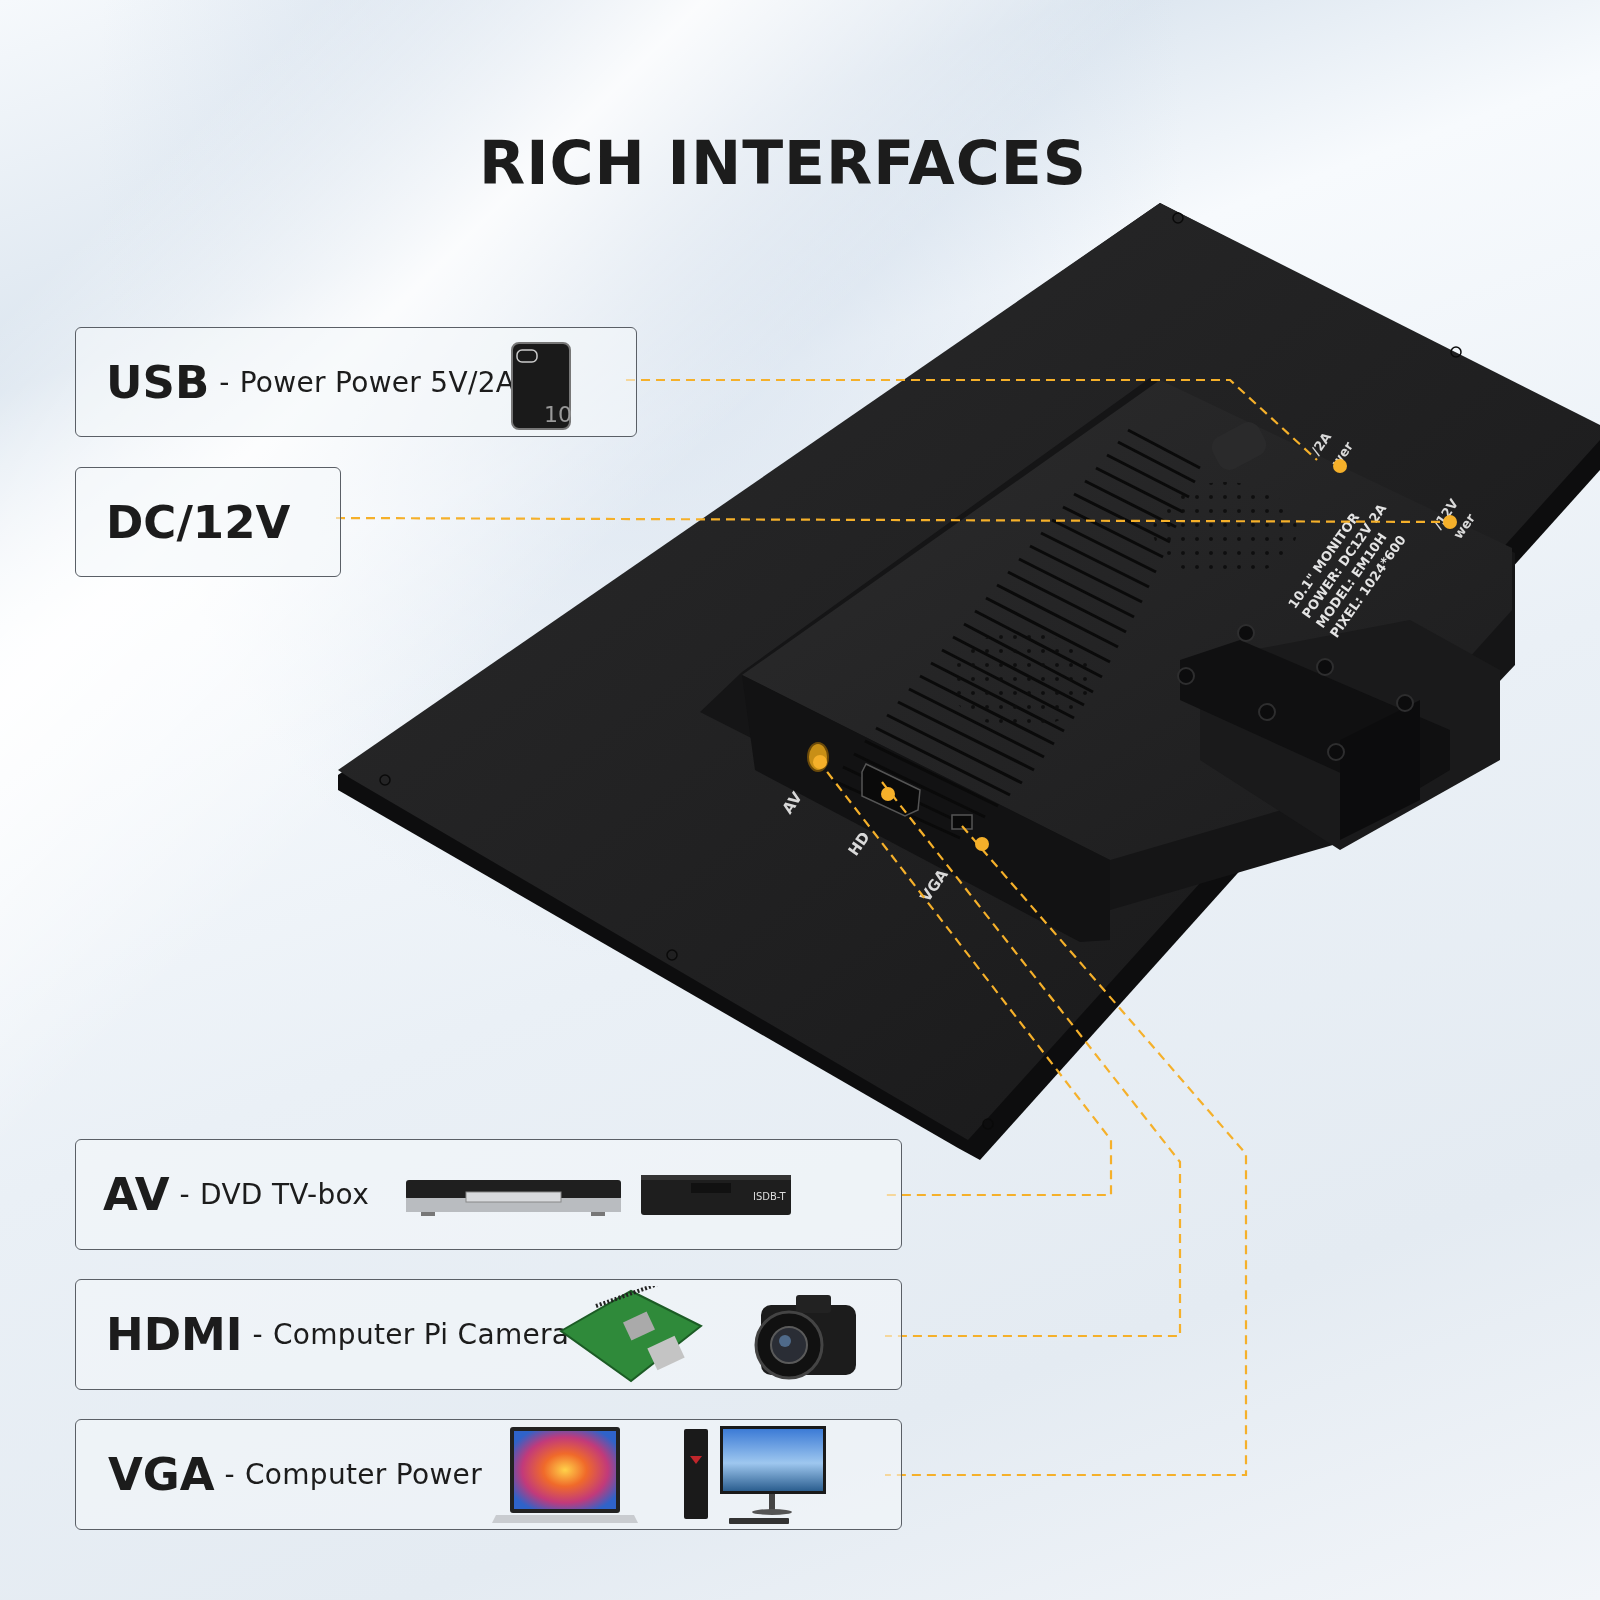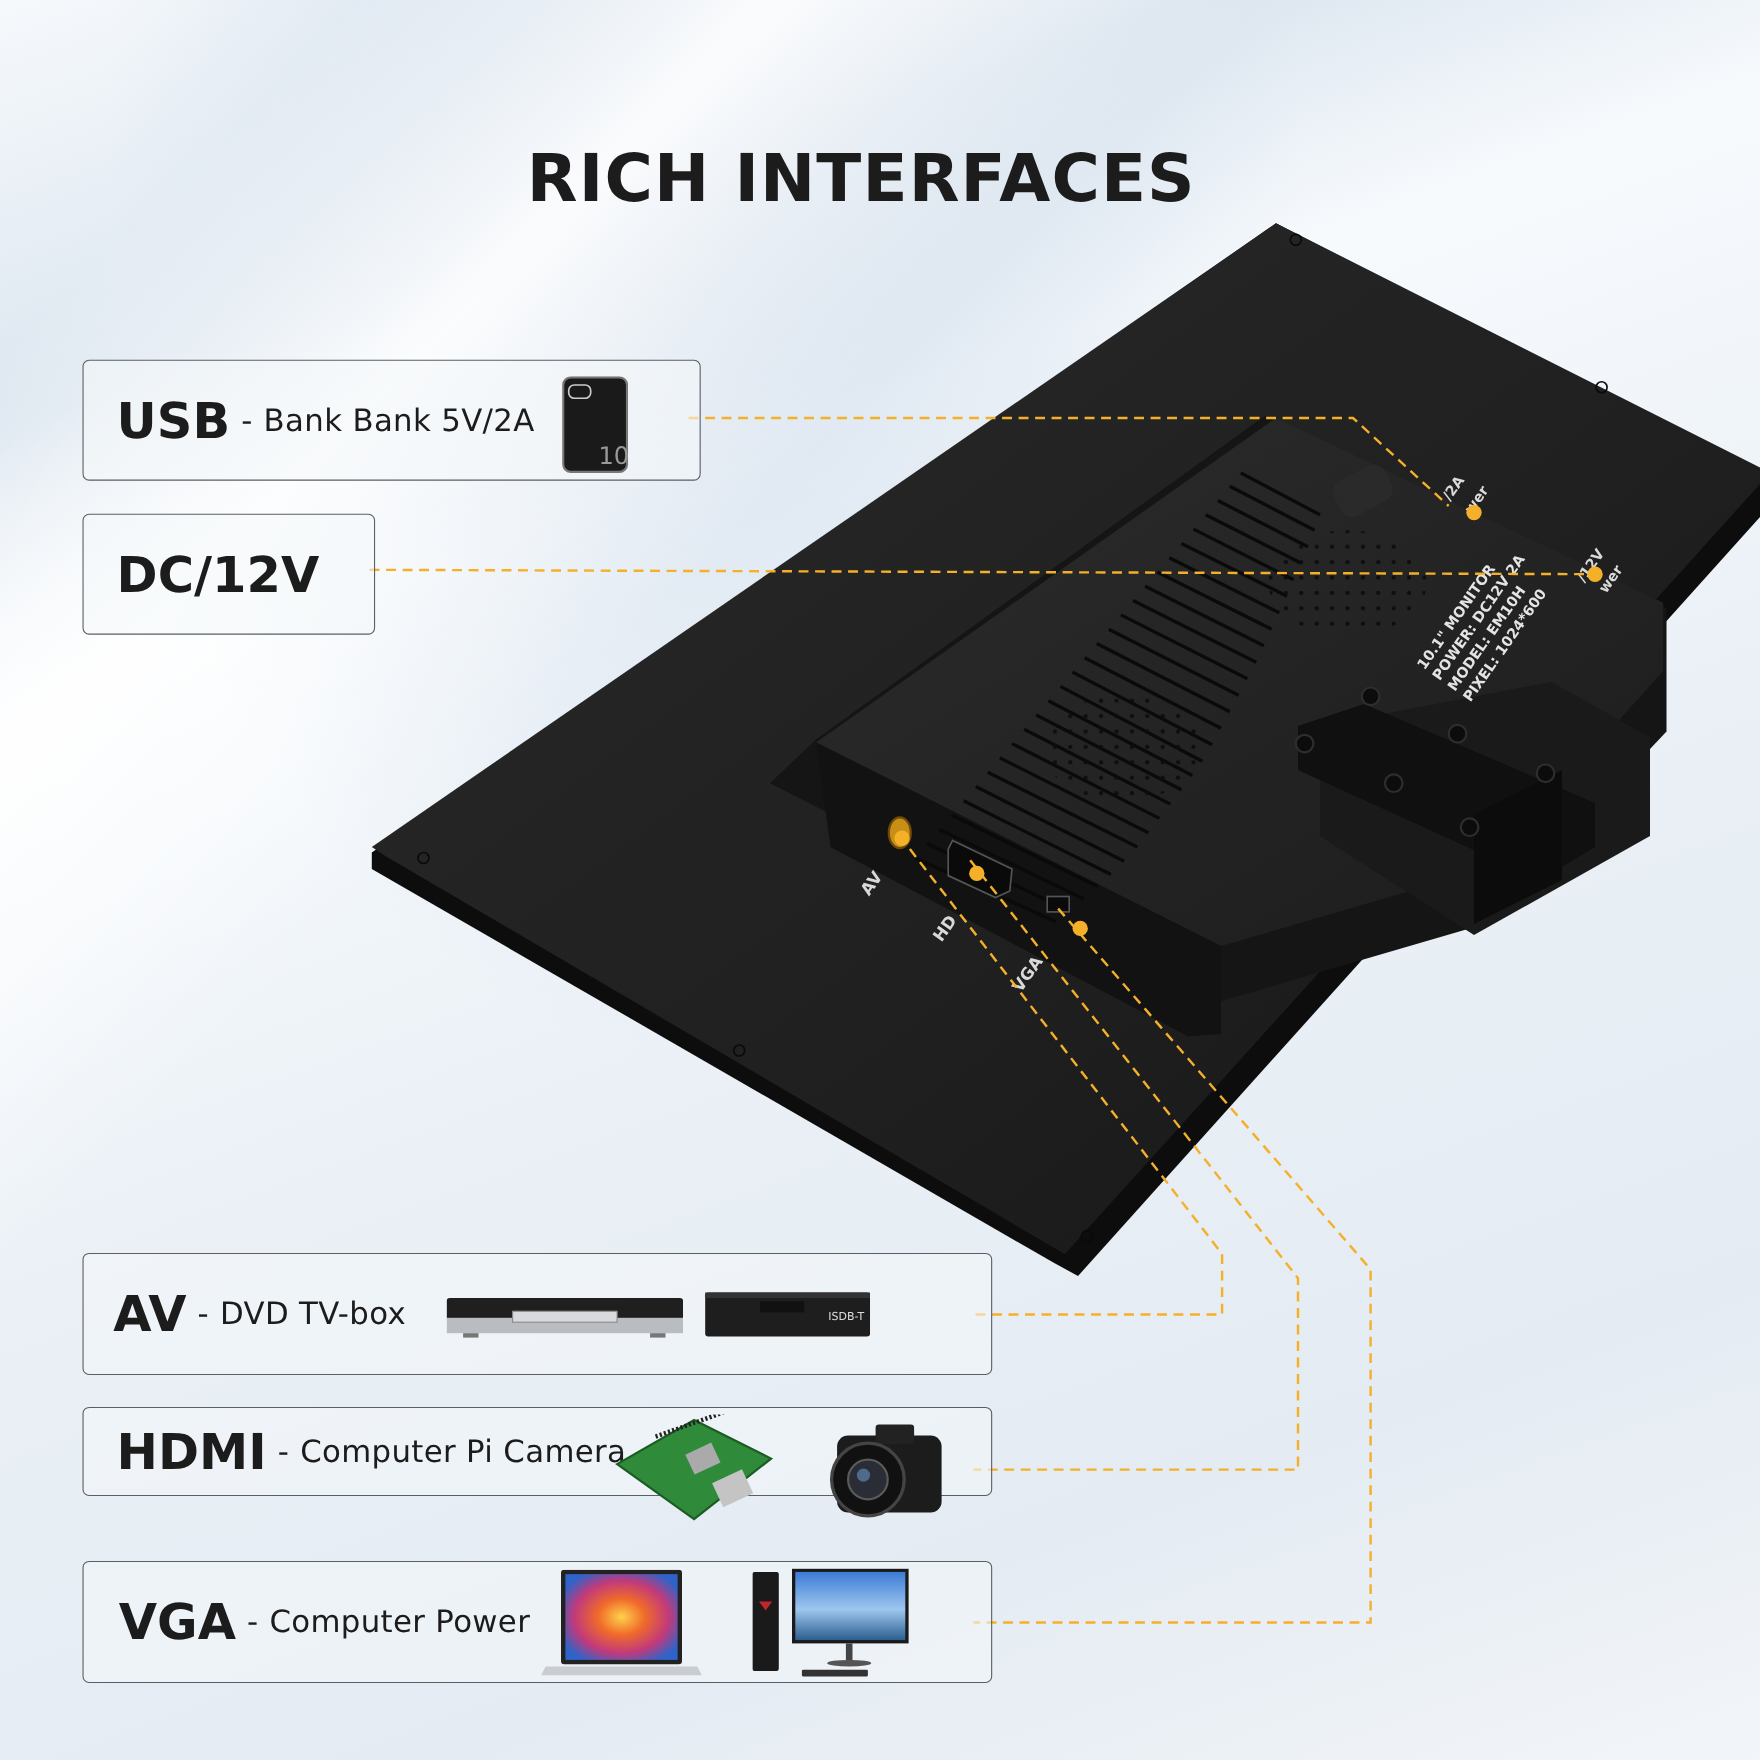--- a/index.html
+++ b/index.html
@@ -160,21 +160,21 @@
     <circle cx="820" cy="762" r="7"></circle>
     <circle cx="888" cy="794" r="7"></circle>
     <circle cx="982" cy="844" r="7"></circle>
   </g>
 </svg>
 
 <div class="card" style="left:75px;top:327px;width:562px;height:110px;">
   <div class="label" style="left:30px;">
     <span class="strong">USB</span>
     <span class="light">-</span>
-    <span class="light">Bank Bank 5V/2A</span>
+    <span class="light">Power Power 5V/2A</span>
   </div>
   <svg class="thumb" style="left:435px;top:14px;" width="60" height="88">
     <rect x="1" y="1" width="58" height="86" rx="7" fill="#1a1a1a" stroke="#777" stroke-width="2"></rect>
     <rect x="6" y="8" width="20" height="12" rx="5" fill="none" stroke="#ccc" stroke-width="1.5"></rect>
     <text x="33" y="80" fill="#999" font-size="22" font-family="DejaVu Sans, sans-serif">10</text>
   </svg>
 </div>
 
 <div class="card" style="left:75px;top:467px;width:266px;height:110px;">
   <div class="label" style="left:30px;text-align:center;">
@@ -196,21 +196,21 @@
       <rect x="185" y="36" width="14" height="4" fill="#777"></rect>
   </svg>
   <svg class="thumb" style="left:565px;top:33px;" width="150" height="44">
     <rect x="0" y="2" width="150" height="40" rx="3" fill="#1e1e1e"></rect>
     <rect x="0" y="2" width="150" height="5" fill="#333"></rect>
     <rect x="50" y="10" width="40" height="10" fill="#111"></rect>
     <text x="112" y="27" fill="#ddd" font-size="10" font-family="DejaVu Sans, sans-serif">ISDB-T</text>
   </svg>
 </div>
 
-<div class="card" style="left:75px;top:1279px;width:827px;height:81px;">
+<div class="card" style="left:75px;top:1279px;width:827px;height:111px;">
   <div class="label" style="left:30px;">
     <span class="strong">HDMI</span>
     <span class="light">-</span>
     <span class="light">Computer Pi  Camera</span>
   </div>
   <svg class="thumb" style="left:480px;top:6px;" width="150" height="100">
     <polygon points="5,45 75,5 145,40 75,95" fill="#2f8a3a" stroke="#1c5c25" stroke-width="2"></polygon>
     <rect x="70" y="30" width="26" height="20" fill="#aaa" transform="rotate(-25 83 40)"></rect>
     <rect x="95" y="55" width="30" height="24" fill="#c4c4c4" transform="rotate(-25 110 67)"></rect>
     <line x1="40" y1="20" x2="110" y2="-5" stroke="#222" stroke-width="4" stroke-dasharray="2 2"></line>

